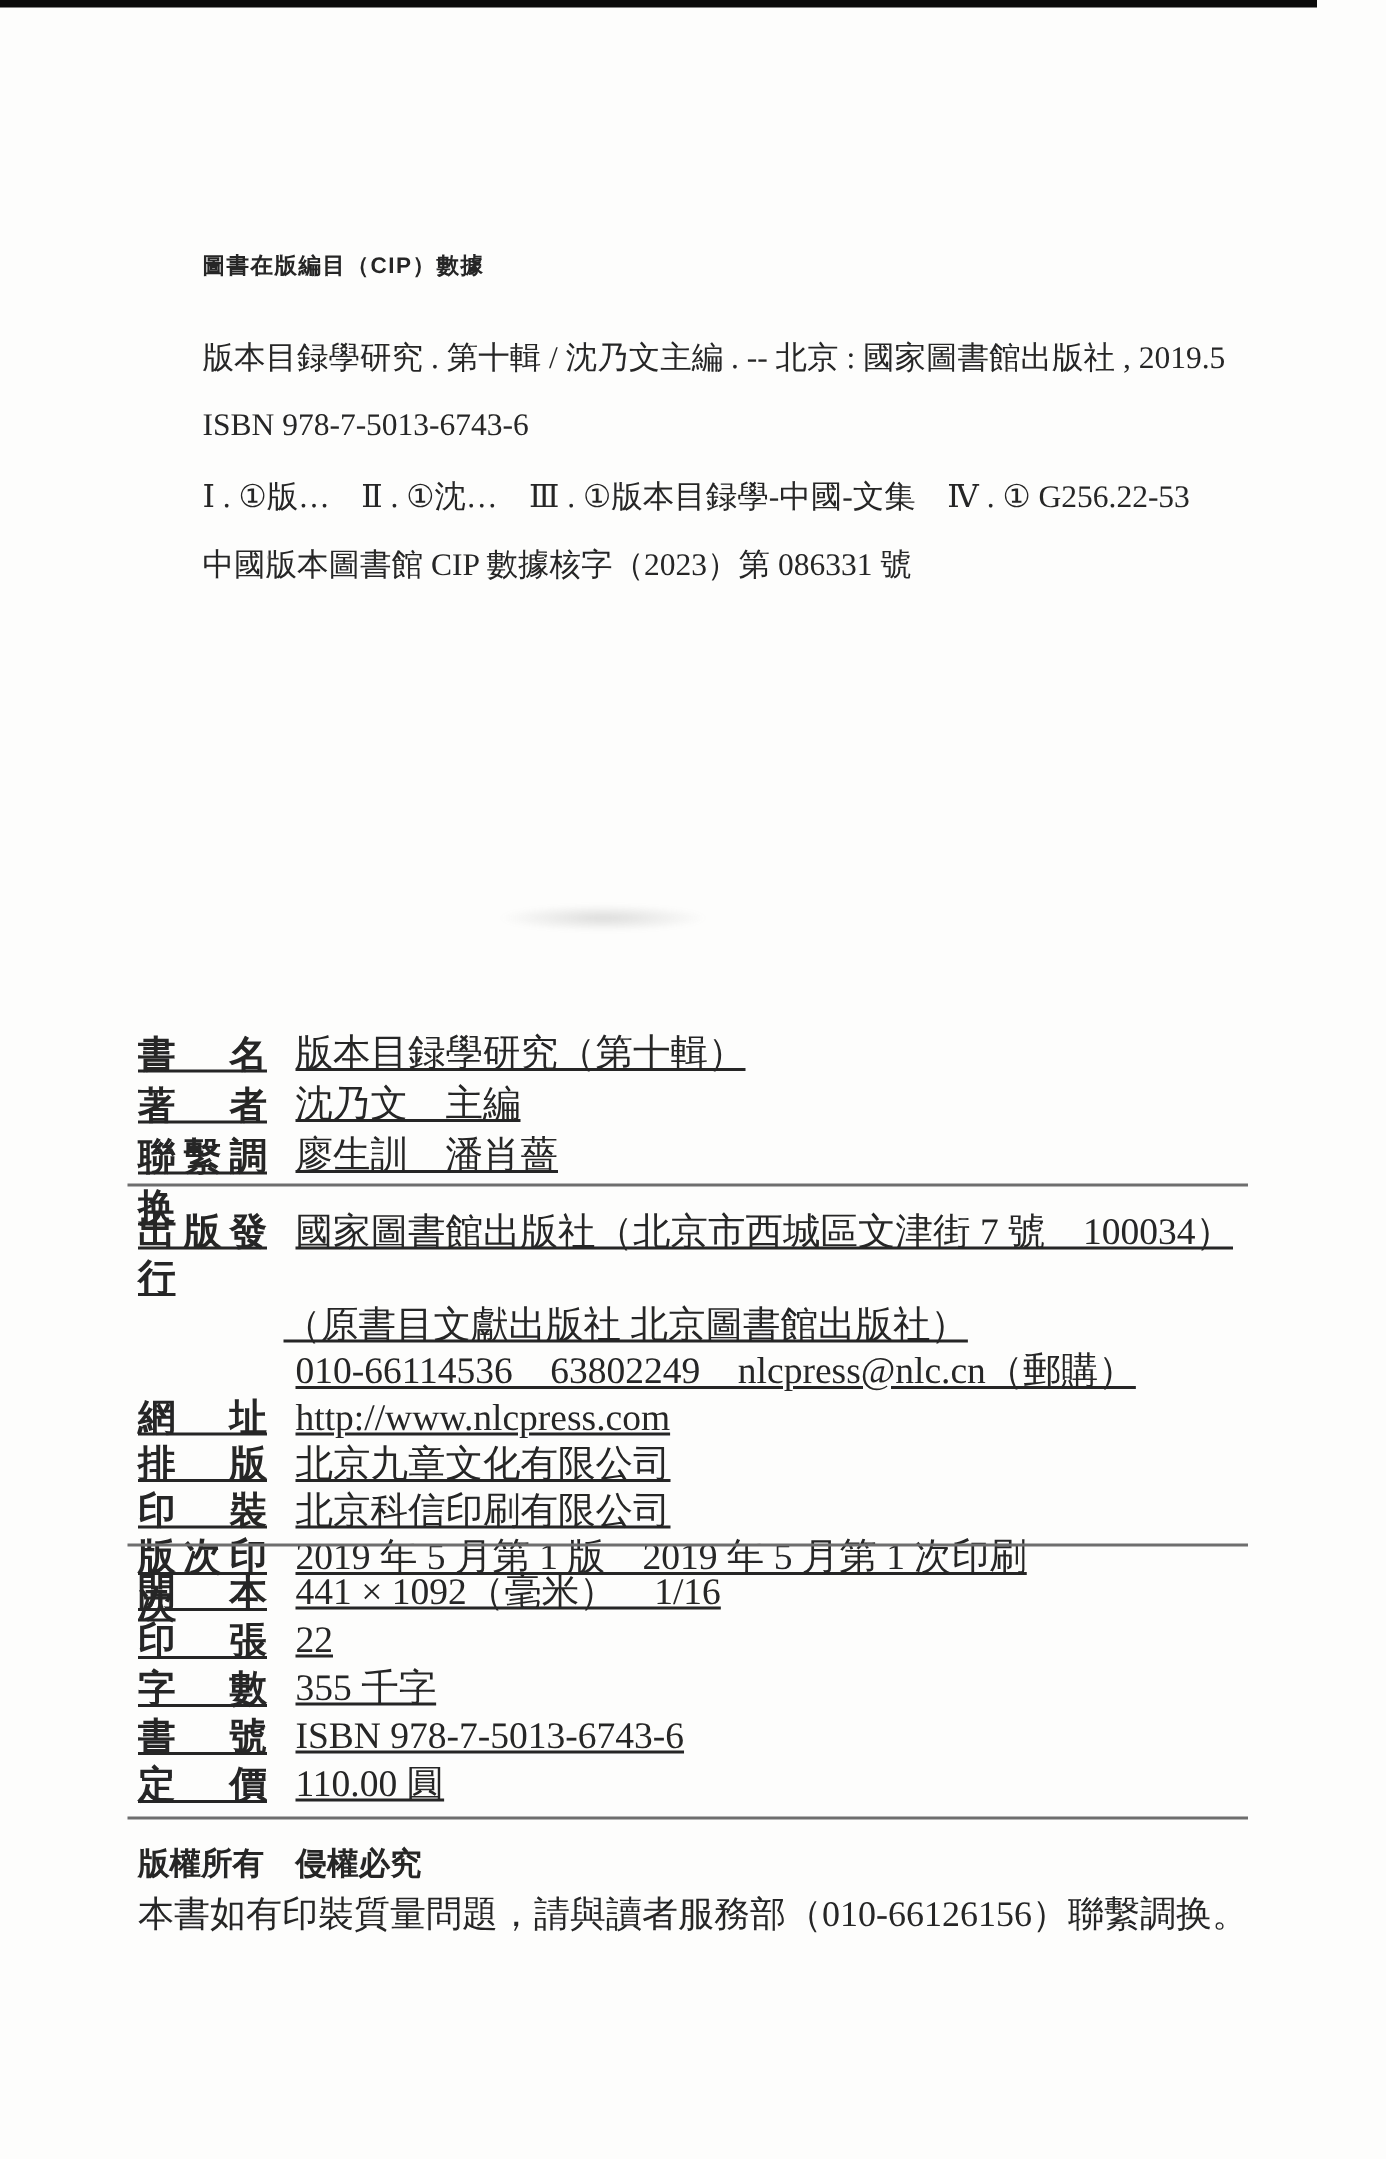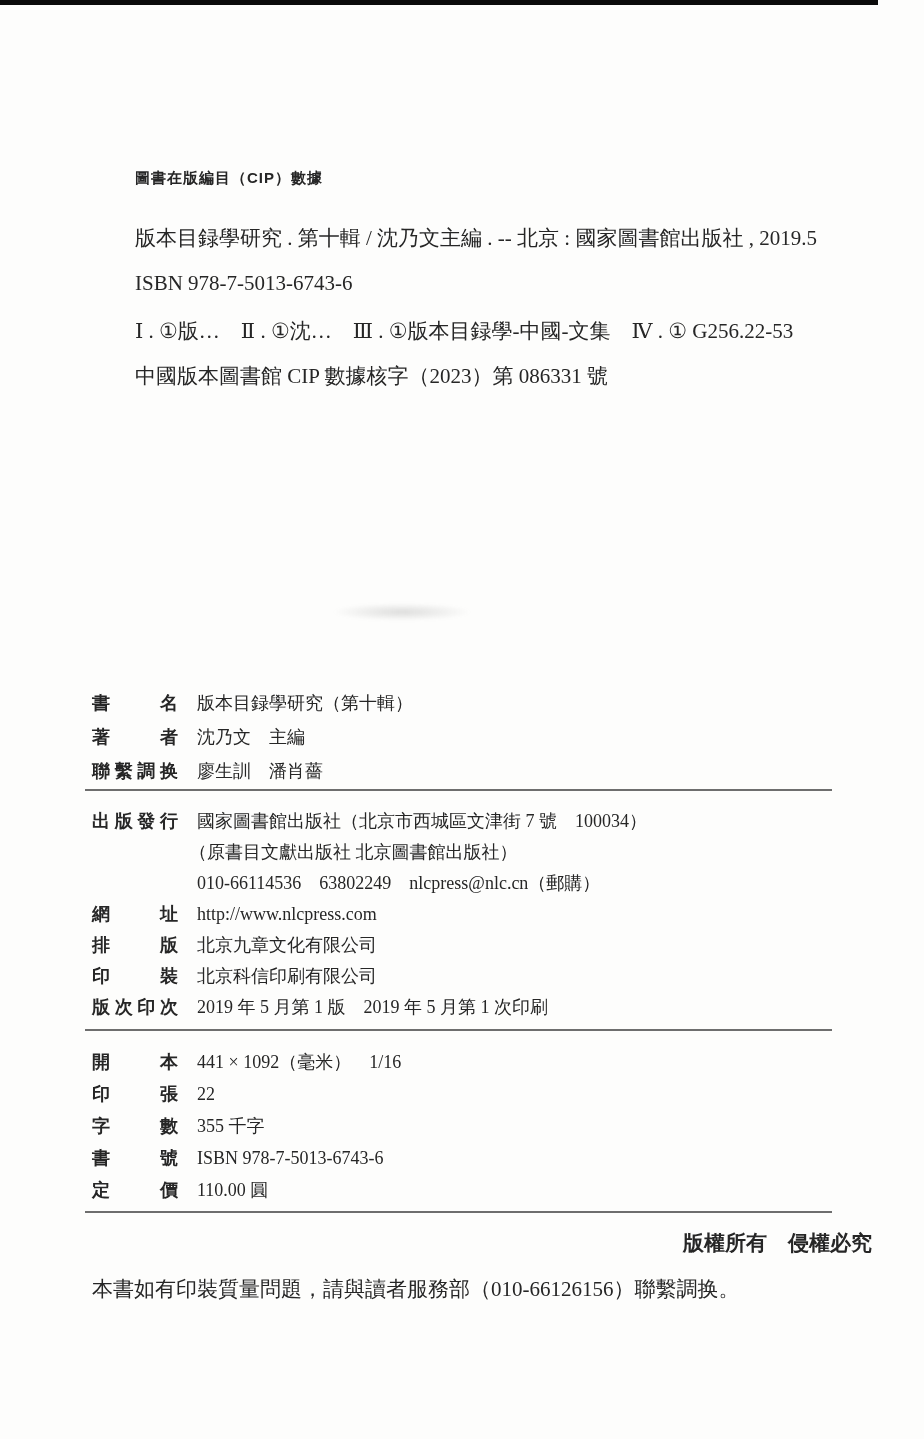--- a/index.html
+++ b/index.html
@@ -41,22 +41,23 @@
     line-height: 28px;
   }
   .cip .gap-s { margin-bottom: 17px; }
   .cip .gap-m { margin-bottom: 20px; }
   .cip .gap-l { margin-bottom: 17px; }
 
   
   .rows { position: absolute; left: 92px; width: 760px; }
   .rows .row {
     display: flex;
-    align-items: flex-end;
-    font-size: 18px;
+    align-items: flex-start;
+    font-size: 25px;
+    text-decoration: underline;
   }
   .b1 .row { line-height: 34px; }
   .b2 .row { line-height: 31px; }
   .b3 .row { line-height: 32px; }
   .lbl {
     font-family: "Liberation Sans", "DejaVu Sans", sans-serif;
     font-weight: 700;
     width: 86px;
     flex: 0 0 86px;
     text-align: justify;
@@ -81,25 +82,24 @@
   .rule-2 { top: 1029px; }
   .rule-3 { top: 1211px; }
 
   
   .footer { position: absolute; left: 92px; top: 1228px; width: 780px; }
   .notice {
     font-family: "Liberation Sans", "DejaVu Sans", sans-serif;
     font-weight: 700;
     font-size: 21px;
     line-height: 30px;
-    margin: 0 0 16px 0;
-    text-align: right;
+    margin: 0 0 4px 0;
   }
   .service {
-    font-size: 21px;
+    font-size: 24px;
     line-height: 30px;
     margin: 0;
   }
 
   
   .smudge {
     position: absolute;
     left: 332px; top: 603px;
     width: 140px; height: 18px;
     background: radial-gradient(ellipse at center, rgba(110,110,110,0.22), rgba(110,110,110,0) 70%);

